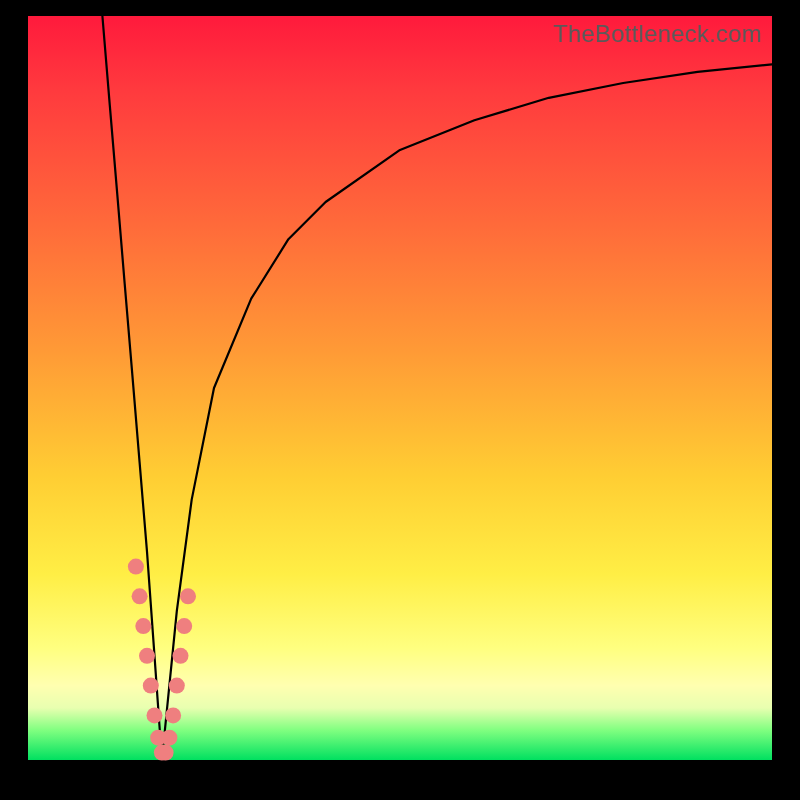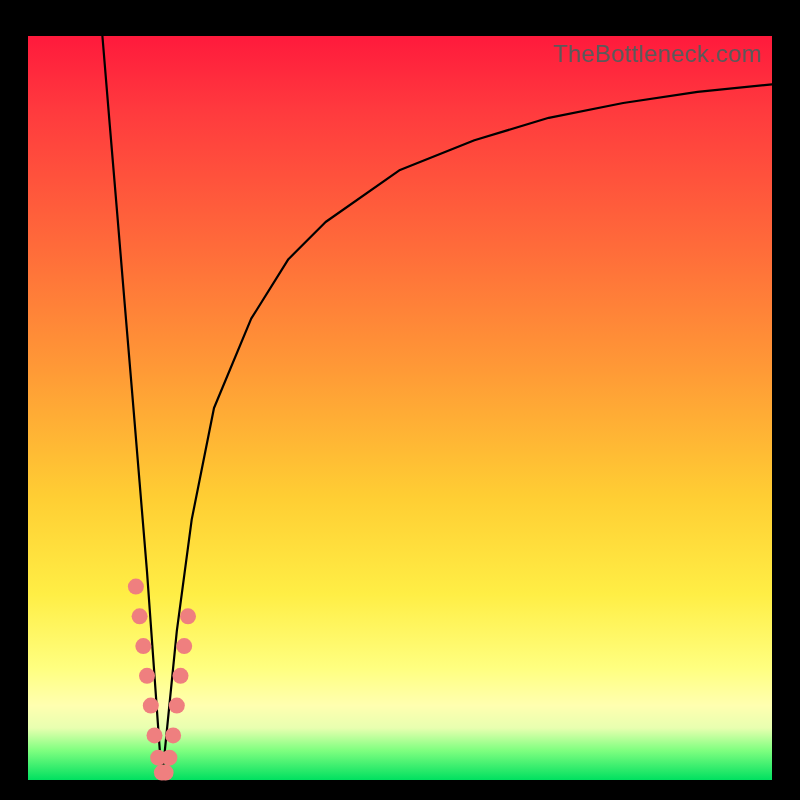--- a/index.html
+++ b/index.html
@@ -13,21 +13,21 @@
   }
   .frame {
     position: relative;
     width: 800px;
     height: 800px;
     background: #000;
   }
   .plot {
     position: absolute;
     left: 28px;
-    top: 36px;
+    top: 16px;
     width: 744px;
     height: 744px;
     
     background: linear-gradient(
       to bottom,
       #ff1a3c 0%,
       #ff3a3e 10%,
       #ff6a3a 28%,
       #ff9a36 45%,
       #ffce33 62%,

